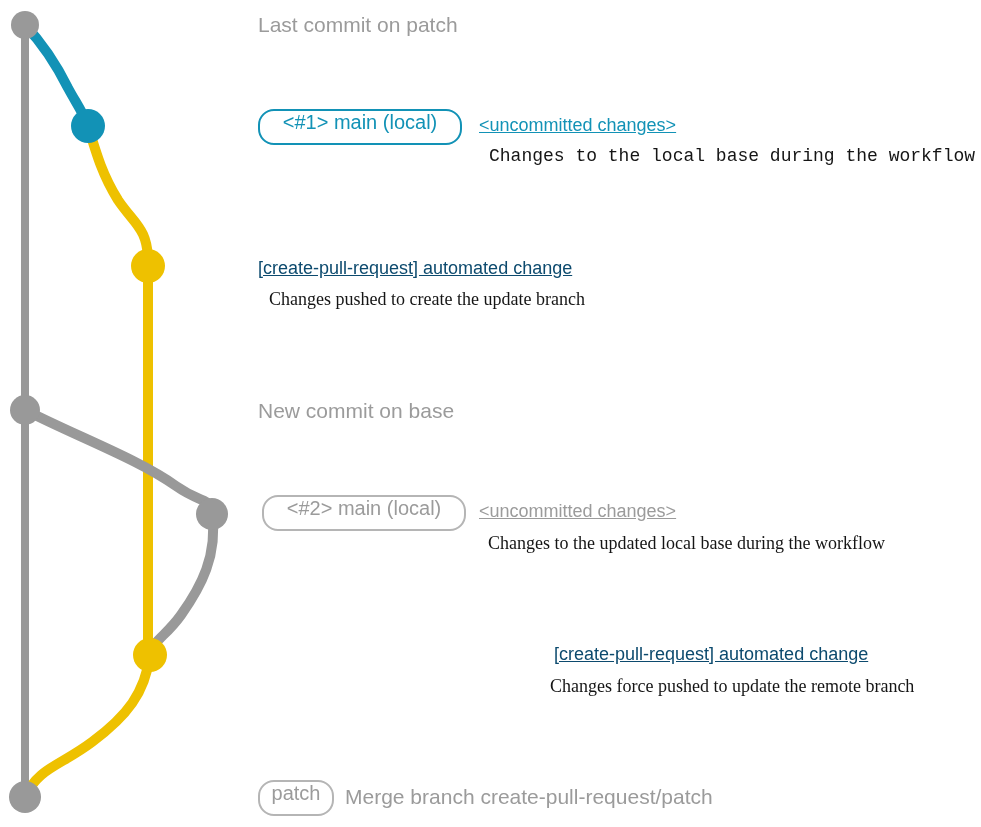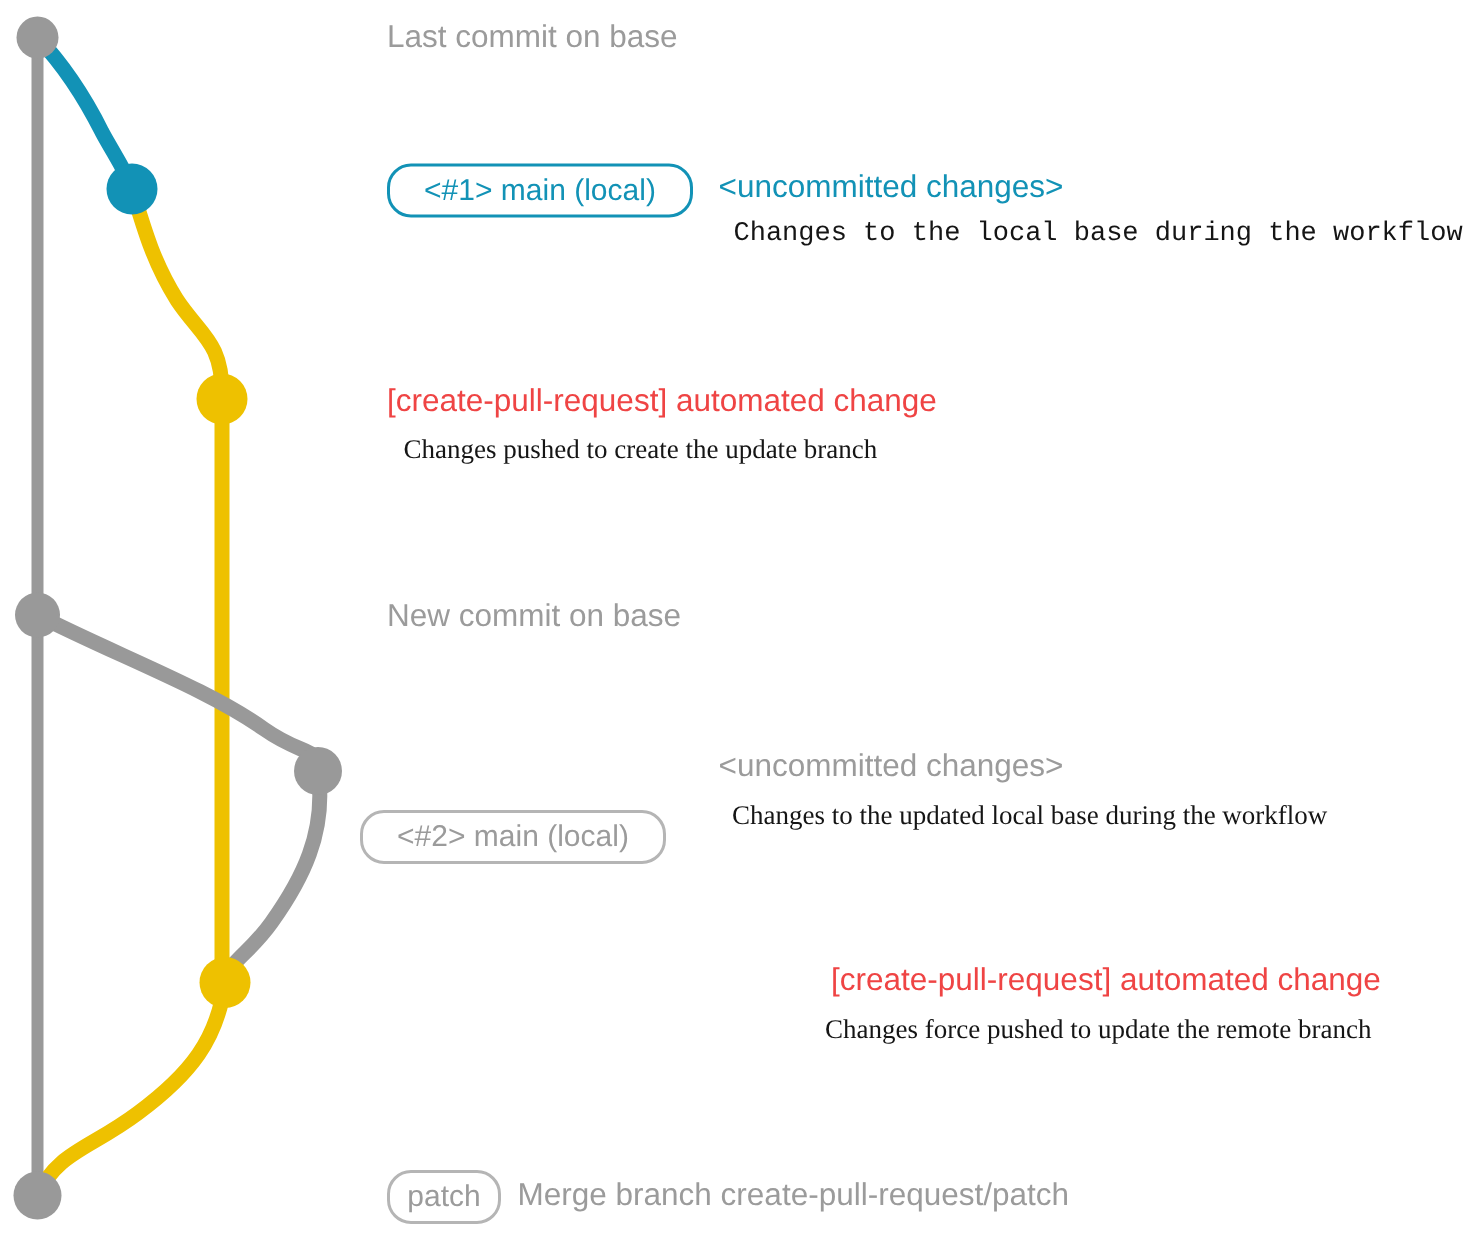--- a/index.html
+++ b/index.html
@@ -22,40 +22,41 @@
   }
   .abs { position: absolute; }
 
   .text-gray-lg {
     font-size: 21px;
     line-height: 26px;
     color: #9b9b9b;
     white-space: nowrap;
   }
   .note {
-    font-size: 21px;
+    font-size: 18px;
     line-height: 26px;
     white-space: nowrap;
+    text-decoration: underline;
   }
   .note.blue   { color: #1292b6; }
-  .note.yellow { color: #ef4444; }
+  .note.yellow { color: #0c4a6e; }
   .note.gray   { color: #9b9b9b; }
 
   .desc {
     font-family: "Liberation Serif", serif;
     font-size: 18px;
     line-height: 24px;
     color: #151515;
     white-space: nowrap;
   }
 
   .chip {
     box-sizing: border-box;
     display: flex;
-    align-items: center;
+    align-items: flex-start;
     justify-content: center;
     border-radius: 16px;
     background: #ffffff;
     font-size: 20px;
     white-space: nowrap;
   }
   .chip.blue {
     border: 2px solid #1292b6;
     color: #1292b6;
   }
@@ -91,34 +92,34 @@
 
     <circle cx="25" cy="25" r="14" fill="#999999"></circle>
     <circle cx="88" cy="126" r="17" fill="#1292b6"></circle>
     <circle cx="148" cy="266" r="17" fill="#eec100"></circle>
     <circle cx="25" cy="410" r="15" fill="#999999"></circle>
     <circle cx="212" cy="514" r="16" fill="#999999"></circle>
     <circle cx="150" cy="655" r="17" fill="#eec100"></circle>
     <circle cx="25" cy="797" r="16" fill="#999999"></circle>
   </svg>
 
-  <div class="abs text-gray-lg" style="left:258px; top:12px;">Last commit on base</div>
+  <div class="abs text-gray-lg" style="left:258px; top:12px;">Last commit on patch</div>
 
   <div class="abs chip blue" style="left:258px; top:109px; width:204px; height:36px;">
     <span>&lt;#1&gt; main (local)</span>
   </div>
   <div class="abs note blue" style="left:479px; top:112px;">&lt;uncommitted changes&gt;</div>
   <div class="abs desc" style="left:489px; top:144px;font-family:Liberation Mono, monospace;">Changes to the local base during the workflow</div>
 
   <div class="abs note yellow" style="left:258px; top:255px;">[create-pull-request] automated change</div>
   <div class="abs desc" style="left:269px; top:287px;">Changes pushed to create the update branch</div>
 
   <div class="abs text-gray-lg" style="left:258px; top:398px;">New commit on base</div>
 
-  <div class="abs chip gray" style="left:240px; top:495px; width:204px; height:36px;margin-top:45px;">
+  <div class="abs chip gray" style="left:262px; top:495px; width:204px; height:36px;">
     <span>&lt;#2&gt; main (local)</span>
   </div>
   <div class="abs note gray" style="left:479px; top:498px;">&lt;uncommitted changes&gt;</div>
   <div class="abs desc" style="left:488px; top:531px;">Changes to the updated local base during the workflow</div>
 
   <div class="abs note yellow" style="left:554px; top:641px;">[create-pull-request] automated change</div>
   <div class="abs desc" style="left:550px; top:674px;">Changes force pushed to update the remote branch</div>
 
   <div class="abs chip gray" style="left:258px; top:780px; width:76px; height:36px;">
     <span>patch</span>

